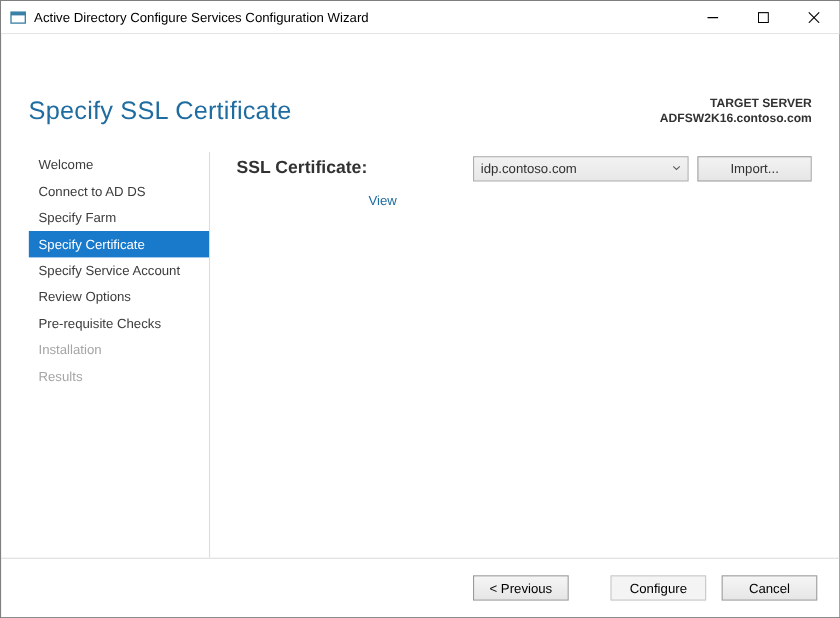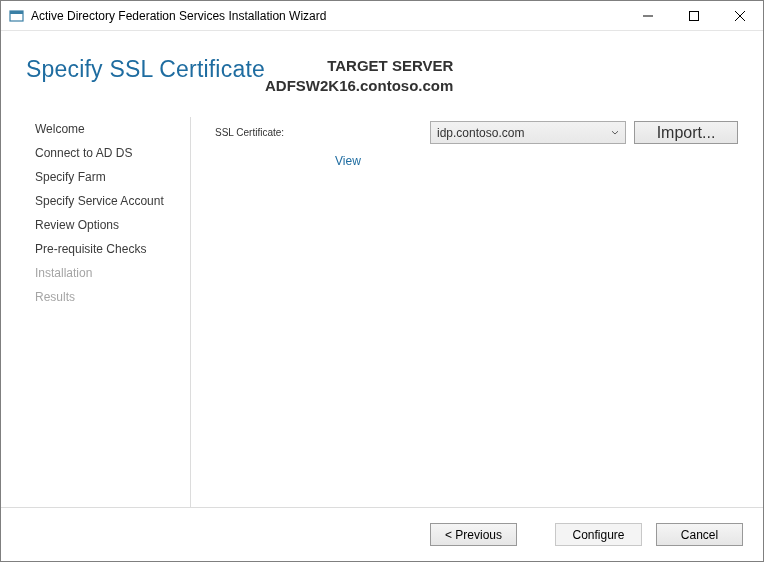--- a/index.html
+++ b/index.html
@@ -53,33 +53,35 @@
   }
   .win-btn svg { display:block; }
   .content {
     flex: 1;
     padding: 25px 25px 0 25px;
     display: flex;
     flex-direction: column;
   }
   .header-row {
     display: flex;
+    justify-content: space-between;
     align-items: flex-start;
     margin-bottom: 22px;
+    margin-top: 31px;
   }
   .page-title {
     font-size: 23px;
     font-weight: 300;
     color: #1e6ca0;
     letter-spacing: 0.2px;
   }
   .target {
     text-align: right;
     line-height: 1.3;
-    font-size: 15px;
+    font-size: 11px;
   }
   .target .lbl { font-weight: 600; }
   .target .val { font-weight: 600; }
   .body {
     flex: 1;
     display: flex;
     overflow: hidden;
   }
   .sidebar {
     width: 170px;
@@ -104,21 +106,22 @@
   .main {
     flex: 1;
     padding: 4px 0 0 24px;
   }
   .form-row {
     display: flex;
     align-items: center;
   }
   .form-label {
     width: 215px;
-    font-size: 10px;
+    font-size: 16px;
+    font-weight: bold;
   }
   .dropdown {
     width: 196px;
     height: 23px;
     border: 1px solid #adadad;
     background: linear-gradient(#f2f2f2,#e8e8e8);
     display: flex;
     align-items: center;
     padding: 0 6px;
     font-size: 12px;
@@ -131,21 +134,21 @@
     top: 50%;
     transform: translateY(-50%);
     display:flex;
   }
   .import-btn {
     width: 104px;
     height: 23px;
     margin-left: 8px;
     border: 1px solid #999;
     background: linear-gradient(#f2f2f2,#e6e6e6);
-    font-size: 16px;
+    font-size: 12px;
     display: flex;
     align-items: center;
     justify-content: center;
     cursor: pointer;
   }
   .view-link {
     margin-top: 10px;
     margin-left: 120px;
     color: #1e6ca0;
     font-size: 12px;
@@ -186,21 +189,21 @@
 
 <div class="window">
 
   <div class="titlebar">
     <span class="app-icon">
       <svg width="16" height="16" viewBox="0 0 16 16">
         <rect x="1" y="3" width="13" height="10" fill="none" stroke="#3a7fa5" stroke-width="1.2"></rect>
         <rect x="1" y="3" width="13" height="3" fill="#3a7fa5"></rect>
       </svg>
     </span>
-    <span class="title-text">Active Directory Federation Services Installation Wizard</span>
+    <span class="title-text">Active Directory Configure Services Configuration Wizard</span>
     <div class="win-controls">
       <div class="win-btn">
         <svg width="10" height="10" viewBox="0 0 10 10">
             <line x1="0" y1="5" x2="10" y2="5" stroke="#000" stroke-width="1"></line>
           </svg>
       </div>
       <div class="win-btn">
         <svg width="10" height="10" viewBox="0 0 10 10">
             <rect x="0.5" y="0.5" width="9" height="9" fill="none" stroke="#000" stroke-width="1"></rect>
           </svg>
@@ -223,20 +226,21 @@
         <div class="val">ADFSW2K16.contoso.com</div>
       </div>
     </div>
 
     <div class="body">
 
       <div class="sidebar">
         <div class="sidebar-item"><span>Welcome</span></div>
         <div class="sidebar-item"><span>Connect to AD DS</span></div>
         <div class="sidebar-item"><span>Specify Farm</span></div>
+        <div class="sidebar-item active"><span>Specify Certificate</span></div>
         <div class="sidebar-item"><span>Specify Service Account</span></div>
         <div class="sidebar-item"><span>Review Options</span></div>
         <div class="sidebar-item"><span>Pre-requisite Checks</span></div>
         <div class="sidebar-item disabled"><span>Installation</span></div>
         <div class="sidebar-item disabled"><span>Results</span></div>
       </div>
 
       <div class="main">
         <div class="form-row">
           <div class="form-label">SSL Certificate:</div>

